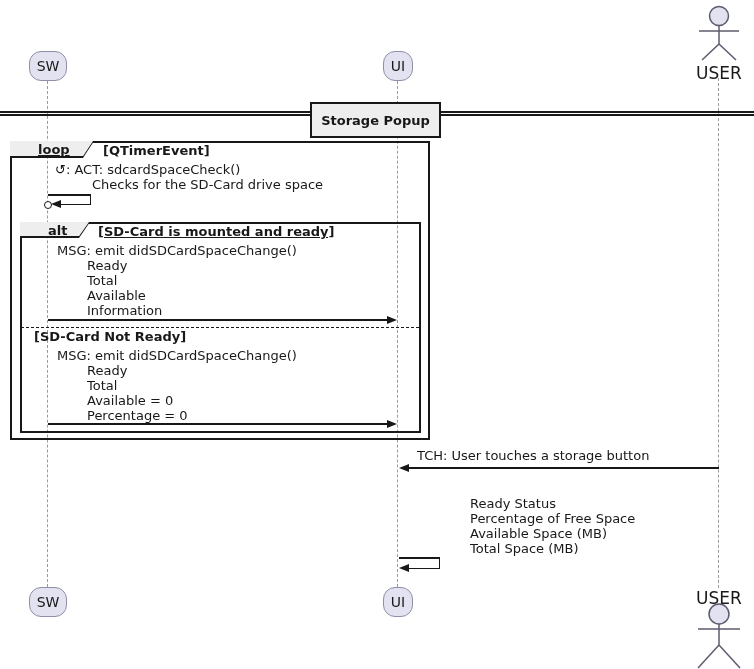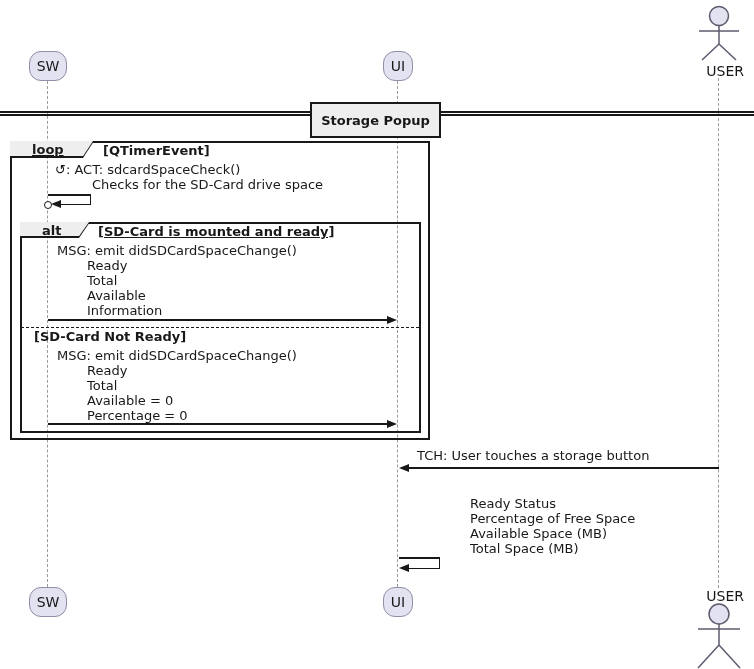--- a/index.html
+++ b/index.html
@@ -13,33 +13,33 @@
                  border-top:2px solid #181818;border-bottom:2px solid #181818;
                  box-sizing:border-box;z-index:2;}
   .divider-box{position:absolute;left:310px;top:102px;width:131px;height:36px;background:#EEEEEE;
                border:2px solid #181818;box-sizing:border-box;display:flex;align-items:center;
                justify-content:center;font-weight:bold;font-size:13px;z-index:3;}
   .frame{position:absolute;border:2px solid #181818;box-sizing:border-box;z-index:3;background:transparent;}
   .pent{position:absolute;background:#181818;clip-path:polygon(0 0,100% 0,calc(100% - 11px) 100%,0 100%);z-index:4;}
   .pent-in{position:absolute;left:0;top:0;right:1px;bottom:1.8px;background:#EEEEEE;
            clip-path:polygon(0 0,100% 0,calc(100% - 10px) 100%,0 100%);}
   .pent-label{position:absolute;inset:0;display:flex;align-items:center;font-weight:bold;
-              font-size:13px;padding-left:22px;z-index:5;text-decoration:underline;}
+              font-size:13px;padding-left:28px;z-index:5;text-decoration:underline;}
   .cond{position:absolute;font-weight:bold;font-size:13px;z-index:4;white-space:nowrap;}
   .txt{position:absolute;font-size:13px;line-height:15px;z-index:4;white-space:nowrap;}
   .hline{position:absolute;height:1.5px;background:#181818;z-index:4;}
   .vline{position:absolute;width:1.5px;background:#181818;z-index:4;}
   .dash-sep{position:absolute;height:0;border-top:1.5px dashed #181818;z-index:4;}
   .head-right{position:absolute;width:0;height:0;border-top:4.5px solid transparent;
               border-bottom:4.5px solid transparent;border-left:10px solid #181818;z-index:4;}
   .head-left{position:absolute;width:0;height:0;border-top:4.5px solid transparent;
              border-bottom:4.5px solid transparent;border-right:10px solid #181818;z-index:4;}
   .circ{position:absolute;width:8px;height:8px;border:1.5px solid #181818;border-radius:50%;
         background:#fff;box-sizing:border-box;z-index:5;}
-  .actor-label{position:absolute;font-size:14px;text-align:right;z-index:4;}
+  .actor-label{position:absolute;font-size:17px;text-align:center;z-index:4;}
   .actor-svg{position:absolute;z-index:4;}
 </style>
 </head>
 <body>
 
 <div class="diagram">
 
   <div class="lifeline" style="left:47px;top:81px;height:506px;"></div>
   <div class="lifeline" style="left:397px;top:81px;height:506px;"></div>
   <div class="lifeline" style="left:718px;top:78px;height:510px;"></div>

